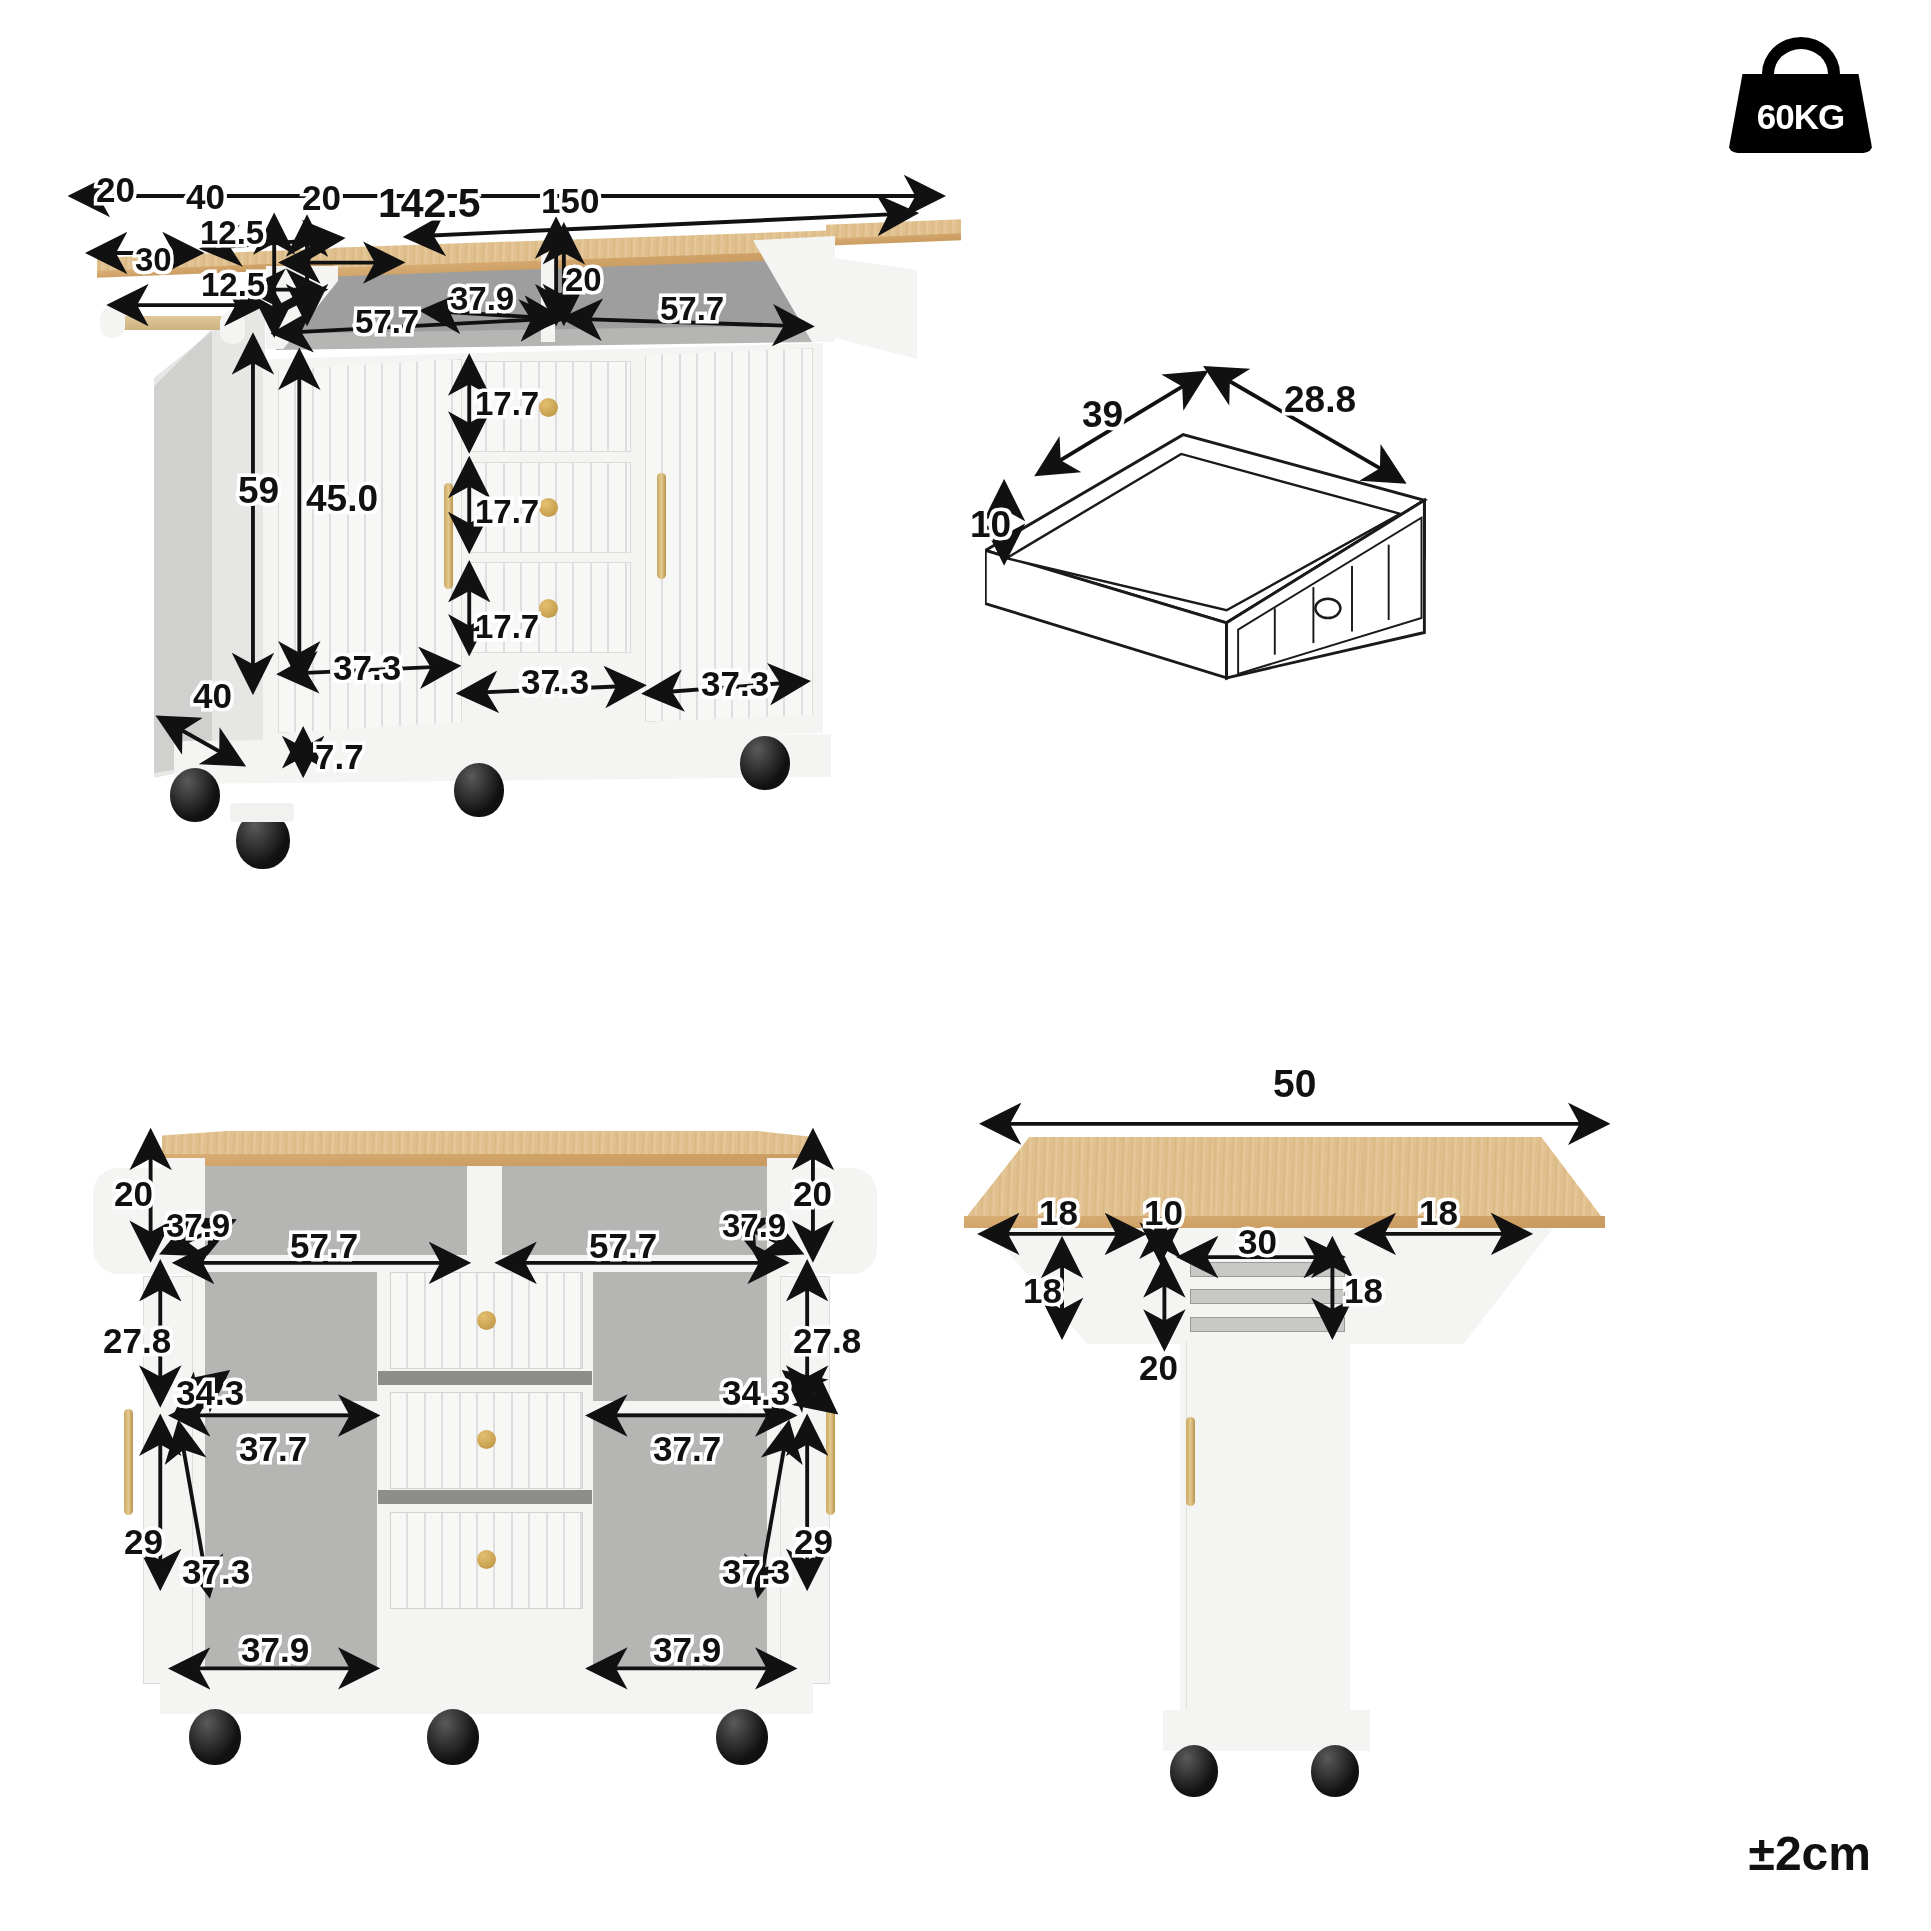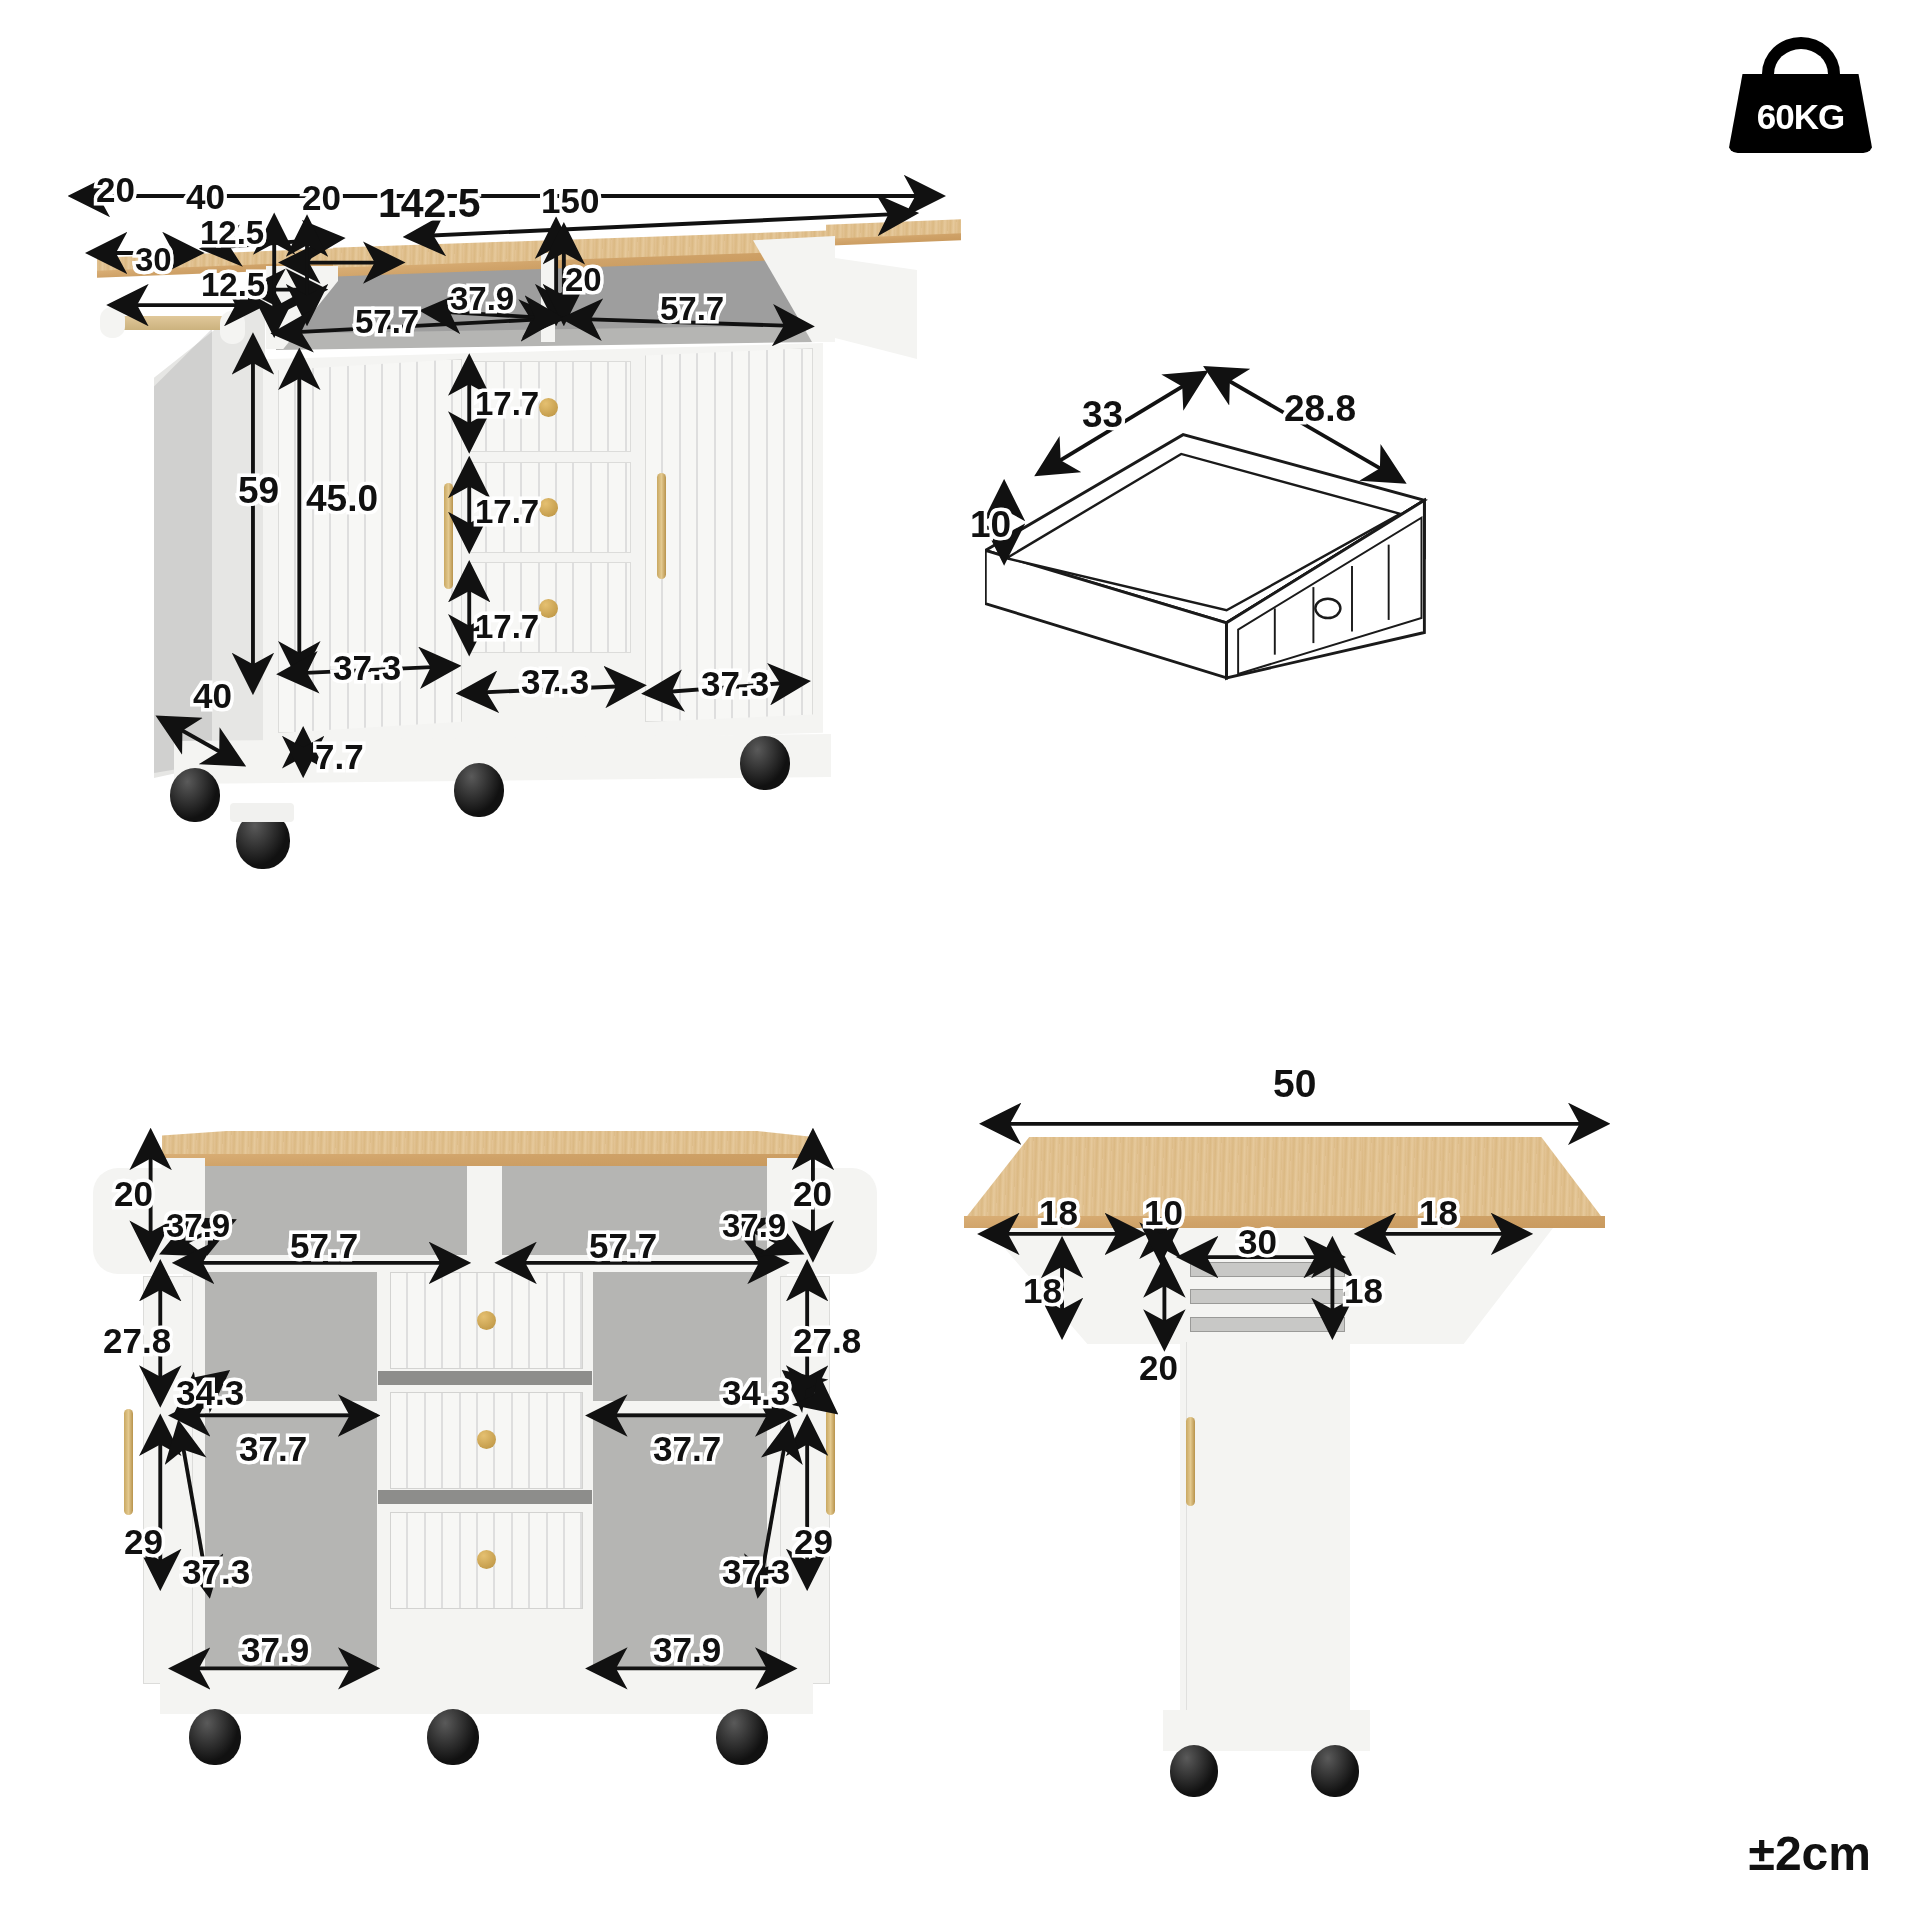--- a/index.html
+++ b/index.html
@@ -362,22 +362,22 @@
   <div class="dim s38" style="left:306px;top:480px;">45.0</div>
   <div class="dim s34" style="left:475px;top:387px;">17.7</div>
   <div class="dim s34" style="left:475px;top:495px;">17.7</div>
   <div class="dim s34" style="left:475px;top:610px;">17.7</div>
   <div class="dim s36" style="left:333px;top:650px;">37.3</div>
   <div class="dim s36" style="left:521px;top:664px;">37.3</div>
   <div class="dim s36" style="left:701px;top:666px;">37.3</div>
   <div class="dim s36" style="left:193px;top:678px;">40</div>
   <div class="dim s36" style="left:315px;top:739px;">7.7</div>
 
-  <div class="dim s38" style="left:1284px;top:390px;">28.8</div>
-  <div class="dim s38" style="left:1082px;top:396px;">33</div>
+  <div class="dim s38" style="left:1284px;top:381px;">28.8</div>
+  <div class="dim s38" style="left:1082px;top:396px;">39</div>
   <div class="dim s38" style="left:970px;top:506px;">10</div>
 
   <div class="dim s36" style="left:114px;top:1176px;">20</div>
   <div class="dim s34" style="left:166px;top:1209px;">37.9</div>
   <div class="dim s36" style="left:290px;top:1228px;">57.7</div>
   <div class="dim s36" style="left:589px;top:1228px;">57.7</div>
   <div class="dim s34" style="left:722px;top:1209px;">37.9</div>
   <div class="dim s36" style="left:793px;top:1176px;">20</div>
   <div class="dim s36" style="left:103px;top:1323px;">27.8</div>
   <div class="dim s36" style="left:793px;top:1323px;">27.8</div>

